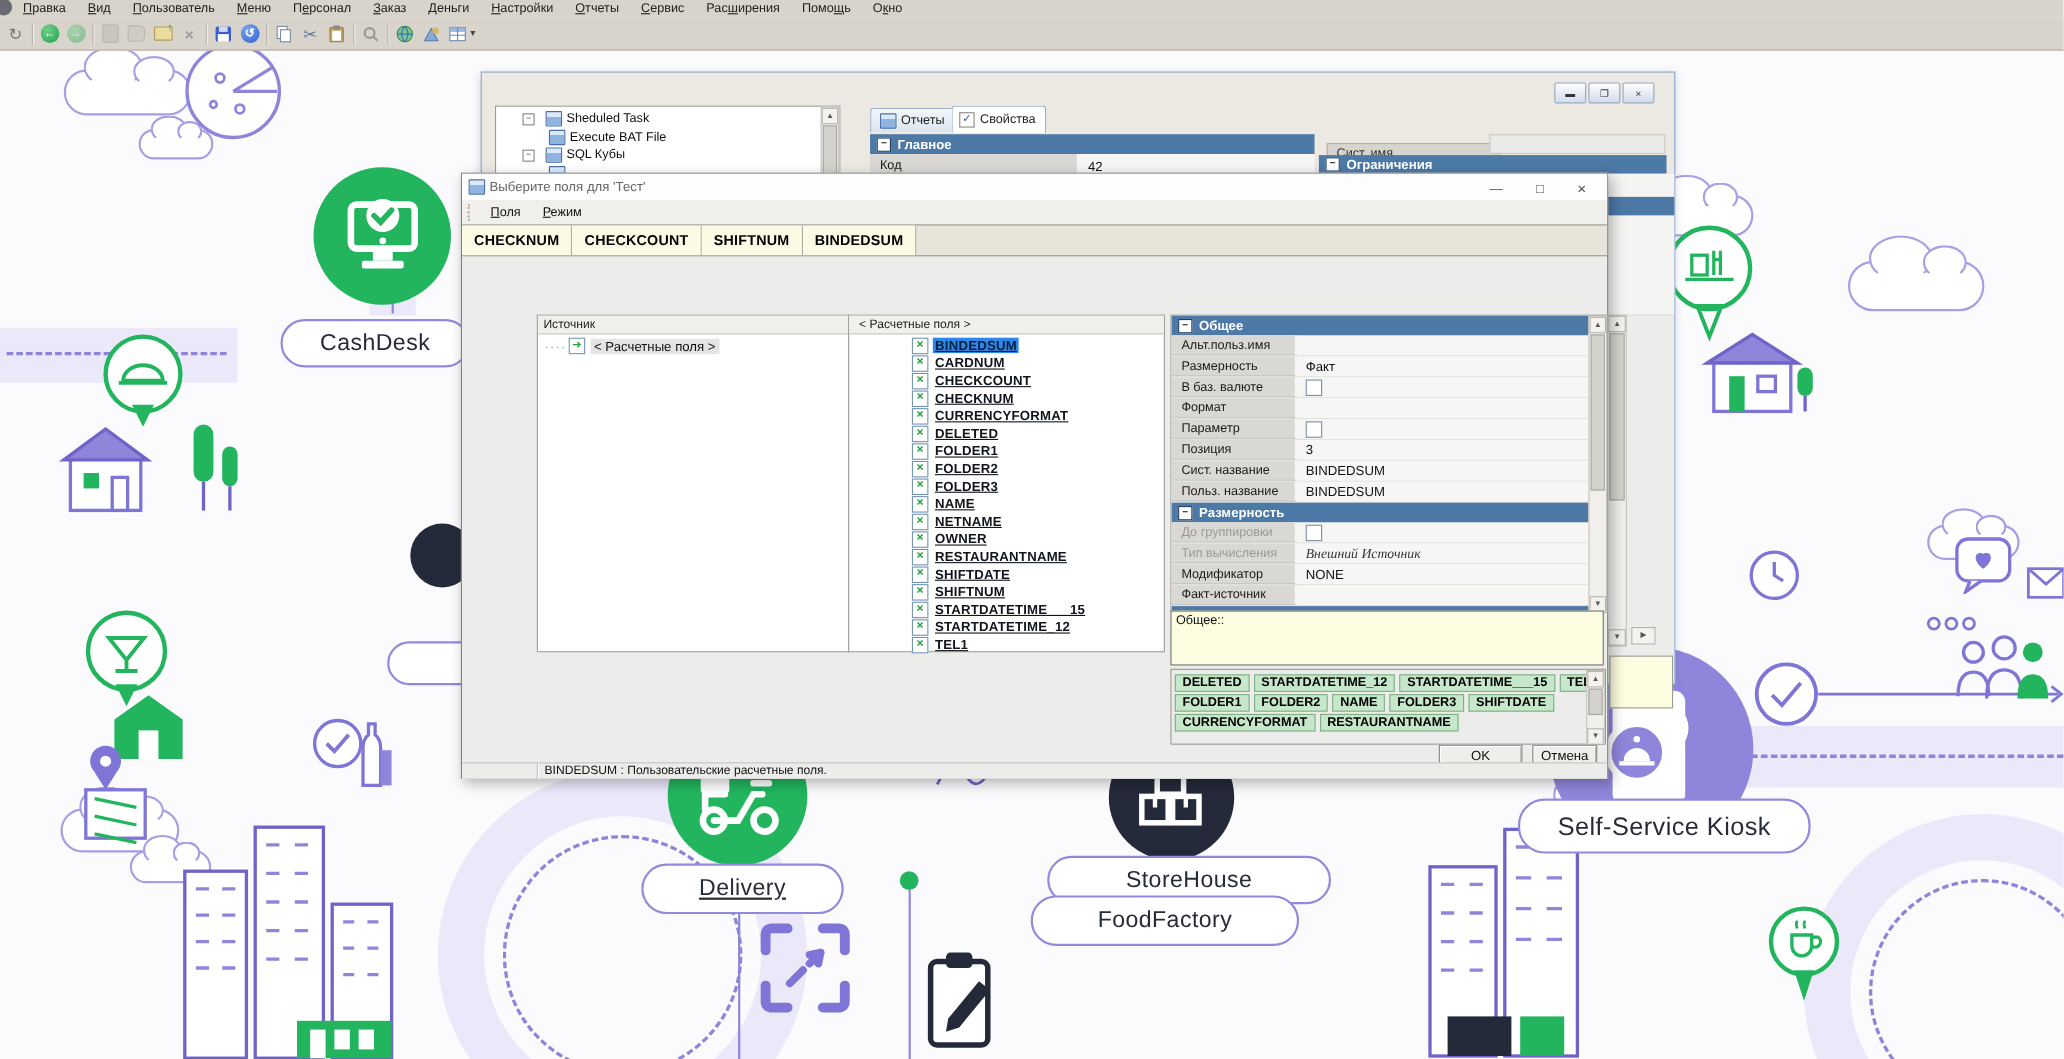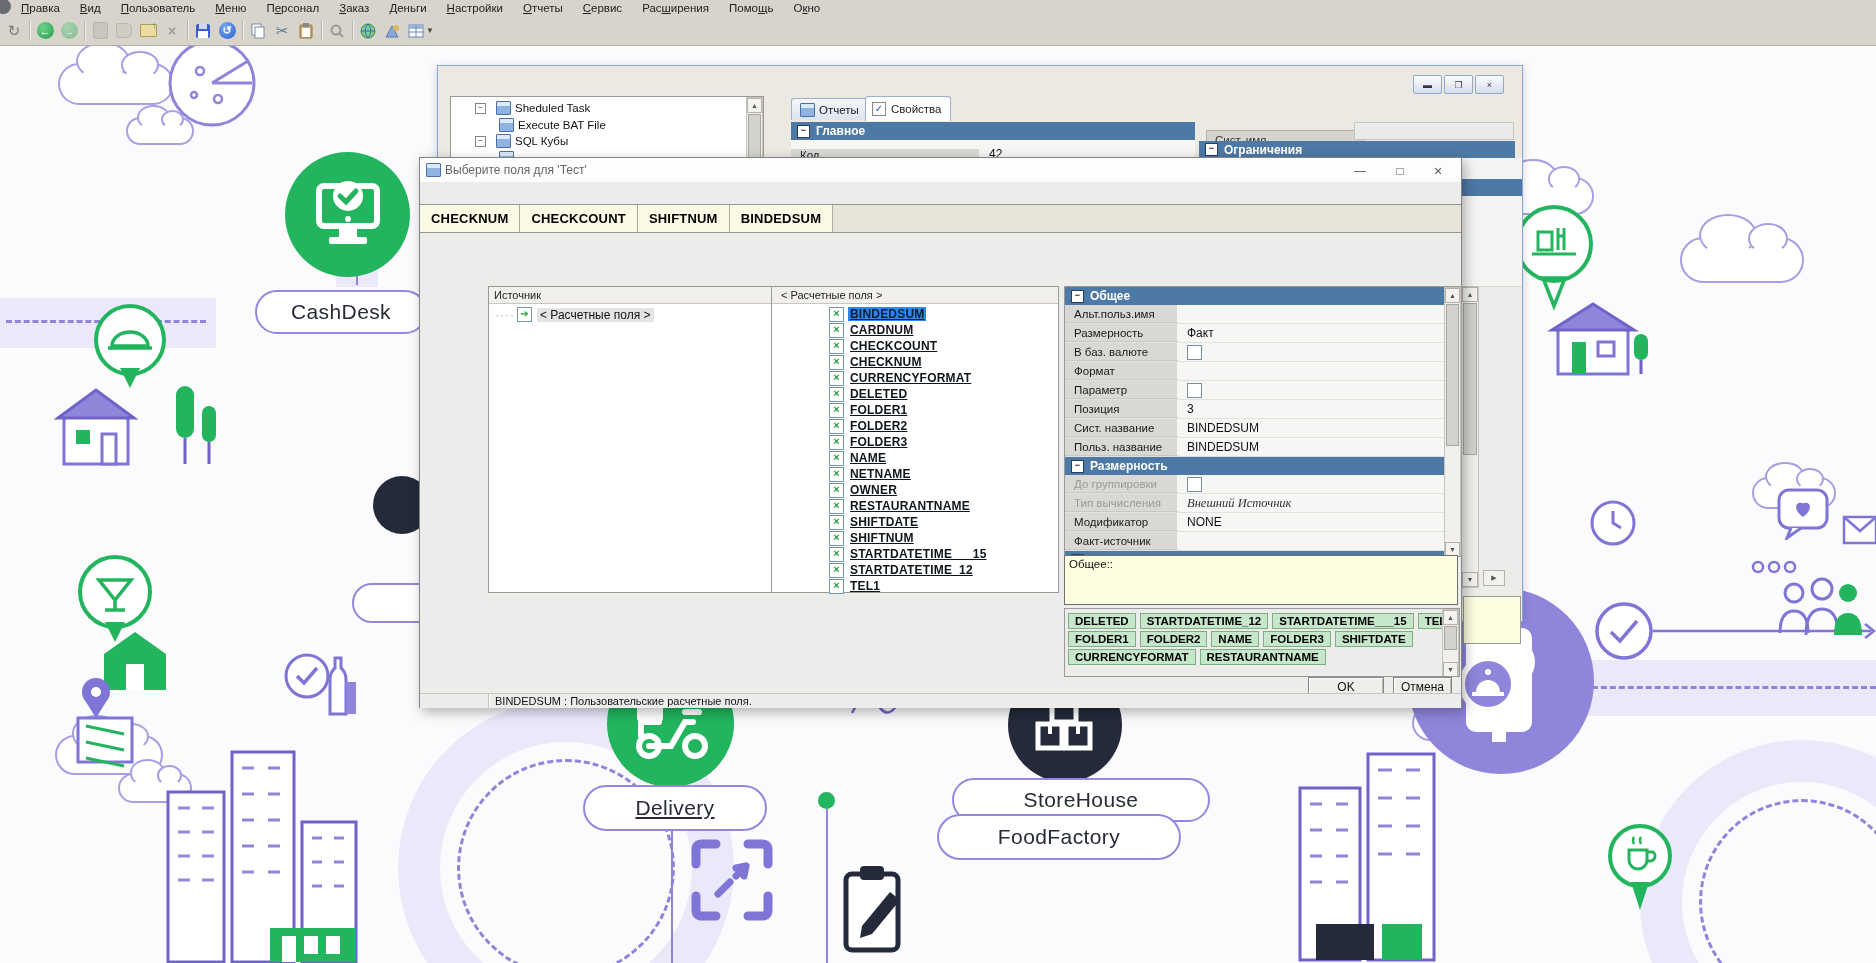--- a/index.html
+++ b/index.html
@@ -229,20 +229,23 @@
       <rect x="58" y="40" width="66" height="104" rx="10" fill="#fff"></rect>
       <rect x="84" y="144" width="14" height="10" fill="#fff"></rect>
       <circle cx="103" cy="74" r="24" fill="#fff"></circle>
       <circle cx="80" cy="96" r="26" fill="#8f86dc"></circle>
       <circle cx="80" cy="96" r="26" fill="none" stroke="#fff" stroke-width="6"></circle>
       <path d="M68 104 a12 12 0 0 1 24 0 Z" fill="#fff"></path>
       <line x1="64" y1="106" x2="96" y2="106" stroke="#fff" stroke-width="4"></line>
       <circle cx="80" cy="84" r="3" fill="#fff"></circle>
     </svg>
   </div>
+  <div class="pill" style="left:1380px;top:681px;width:262px;height:46px;font-size:23px;">
+    <span>Self-Service Kiosk</span>
+  </div>
   <svg class="abs" style="left:1593px;top:555px;" width="290" height="64" viewBox="0 0 290 64">
     <circle cx="31" cy="31" r="27" fill="#fff" stroke="#7f75d6" stroke-width="3.5"></circle>
     <path d="M18 32 l9 9 l17 -20" stroke="#7f75d6" stroke-width="3.5" fill="none"></path>
     <line x1="60" y1="31" x2="278" y2="31" stroke="#7f75d6" stroke-width="2.5"></line>
     <path d="M272 24 l9 7 l-9 7" fill="none" stroke="#7f75d6" stroke-width="2.5"></path>
   </svg>
   <svg class="abs" style="left:1605px;top:777px;" width="70" height="92" viewBox="0 0 70 92">
     <circle cx="35" cy="34" r="30" fill="#fff" stroke="#22b55e" stroke-width="4"></circle>
     <path d="M35 88 L26 60 L44 60 Z" fill="#22b55e"></path>
     <path d="M24 28 h18 v10 a9 9 0 0 1 -18 0 Z M42 30 h6 a5 5 0 0 1 -6 8" fill="none" stroke="#22b55e" stroke-width="3"></path>
@@ -355,21 +358,21 @@
   </div>
   <div class="tab active" style="left:427px;top:30px;">
     <span class="abs" style="position:static;width:12px;height:12px;border:1px solid #888;background:#fff;color:#2255aa;font-size:10px;line-height:11px;text-align:center;margin:0 5px 0 4px;">✓</span>
     <span>Свойства</span>
   </div>
 
   <div class="bluehdr" style="left:353px;top:56px;width:404px;height:18px;">
     <span class="sq">−</span>
     <span>Главное</span>
   </div>
-  <div class="abs" style="left:353px;top:74px;width:404px;height:21px;background:#f6f6f5;display:flex;align-items:flex-end;">
+  <div class="abs" style="left:353px;top:74px;width:404px;height:21px;background:#f6f6f5;display:flex;">
     <div style="width:190px;background:#d9d8d4;border-right:2px solid #f6f6f5;font-size:11.5px;color:#1a1a1a;display:flex;align-items:center;padding-left:9px;box-sizing:border-box;">Код</div>
     <div style="font-size:12px;color:#111;display:flex;align-items:center;padding-left:8px;">42</div>
   </div>
 
   <div class="grayhdr" style="left:768px;top:64px;width:148px;height:18px;">Сист. имя</div>
   <div class="abs" style="left:916px;top:56px;width:160px;height:18px;background:#eaeae8;border:1px solid #c8c6c0;box-sizing:border-box;"></div>
   <div class="bluehdr" style="left:761px;top:75px;width:316px;height:17px;">
     <span class="sq">−</span>
     <span>Ограничения</span>
   </div>
@@ -390,20 +393,25 @@
 
 <div id="dlg" class="abs">
   <div class="titlebar">
     <span class="cube"></span>
     <span class="title">Выберите поля для 'Тест'</span>
   </div>
   <div class="dbtn" style="right:86px;">—</div>
   <div class="dbtn" style="right:46px;">□</div>
   <div class="dbtn" style="right:8px;font-size:14px;">×</div>
 
+  <div id="dlgmenu">
+    <span class="grip"></span>
+  <span class="menu-item"><u>П</u>оля</span>
+      <span class="menu-item"><u>Р</u>ежим</span>
+    </div>
 
   <div id="chiprow">
       <div class="chip">CHECKNUM</div>
       <div class="chip">CHECKCOUNT</div>
       <div class="chip">SHIFTNUM</div>
       <div class="chip">BINDEDSUM</div>
     </div>
 
   <div class="panel" style="left:68px;top:128px;width:283px;height:305px;">
     <div class="colhdr">Источник</div>

